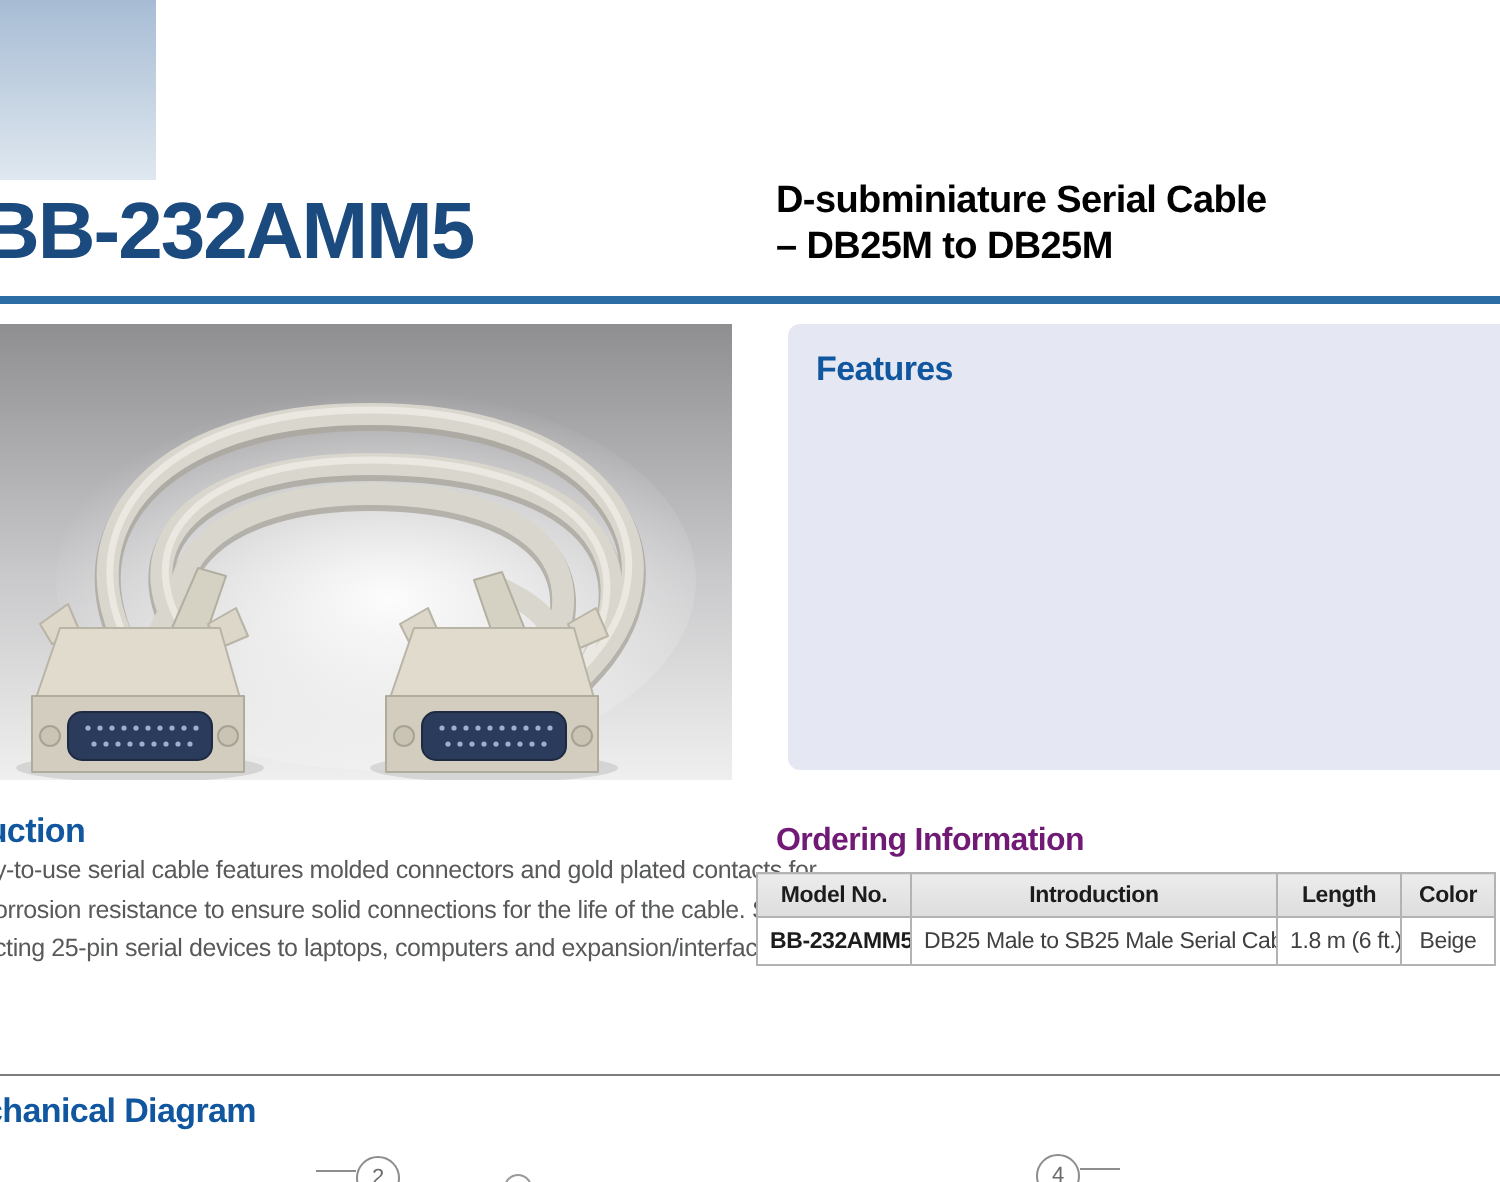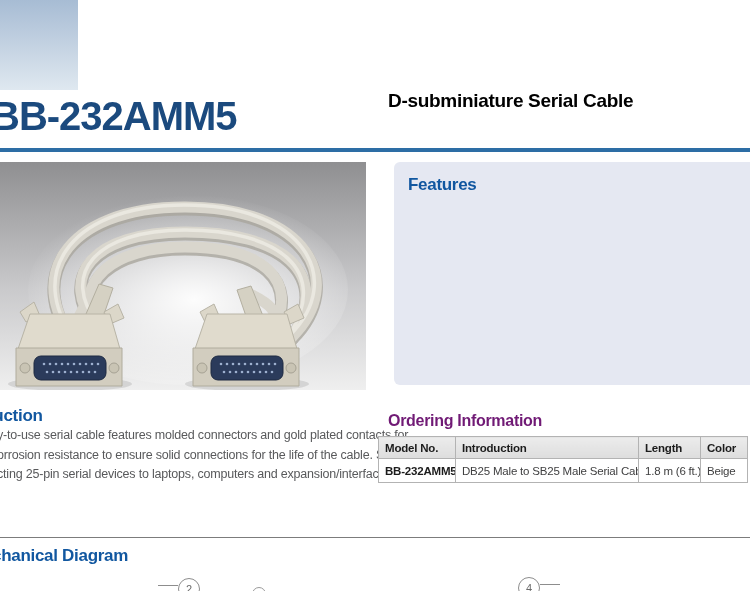--- a/index.html
+++ b/index.html
@@ -70,21 +70,21 @@
   .ordering-title{
     position:absolute;left:388px;top:412px;
     font-size:16px;font-weight:bold;color:#701a75;letter-spacing:-0.3px;
   }
   table.order{
     position:absolute;left:378px;top:436px;width:369px;
     border-collapse:collapse;table-layout:fixed;
     font-size:11.5px;color:#404041;letter-spacing:-0.2px;
   }
   table.order th,table.order td{
-    border:1px solid #b3b3b3;padding:3px 6px;text-align:left;
+    border:1px solid #b3b3b3;padding:3px 6px;text-align:center;
     overflow:hidden;white-space:nowrap;
   }
   table.order th{
     background:linear-gradient(180deg,#ececec,#dddddd);
     color:#1c1c1c;font-weight:bold;height:15px;
   }
   table.order td{background:#ffffff;height:17px;}
   td.model-cell{font-weight:bold;color:#1c1c1c;}
   
   .rule-gray{
@@ -112,20 +112,21 @@
 <body>
 
 <div id="page">
 
   <div class="corner-block"></div>
 
   <div class="model-title">BB-232AMM5</div>
 
   <div class="subtitle">
     <div>D-subminiature Serial Cable</div>
+    <div>– DB25M to DB25M</div>
   </div>
 
   <div class="divider-blue"></div>
 
   <div class="photo">
     <svg width="366" height="228" viewBox="0 0 366 228">
       <defs>
         <linearGradient id="bgGrad" x1="0" y1="0" x2="0" y2="1">
           <stop offset="0" stop-color="#8f8f91"></stop>
           <stop offset="0.55" stop-color="#c9c9cb"></stop>

